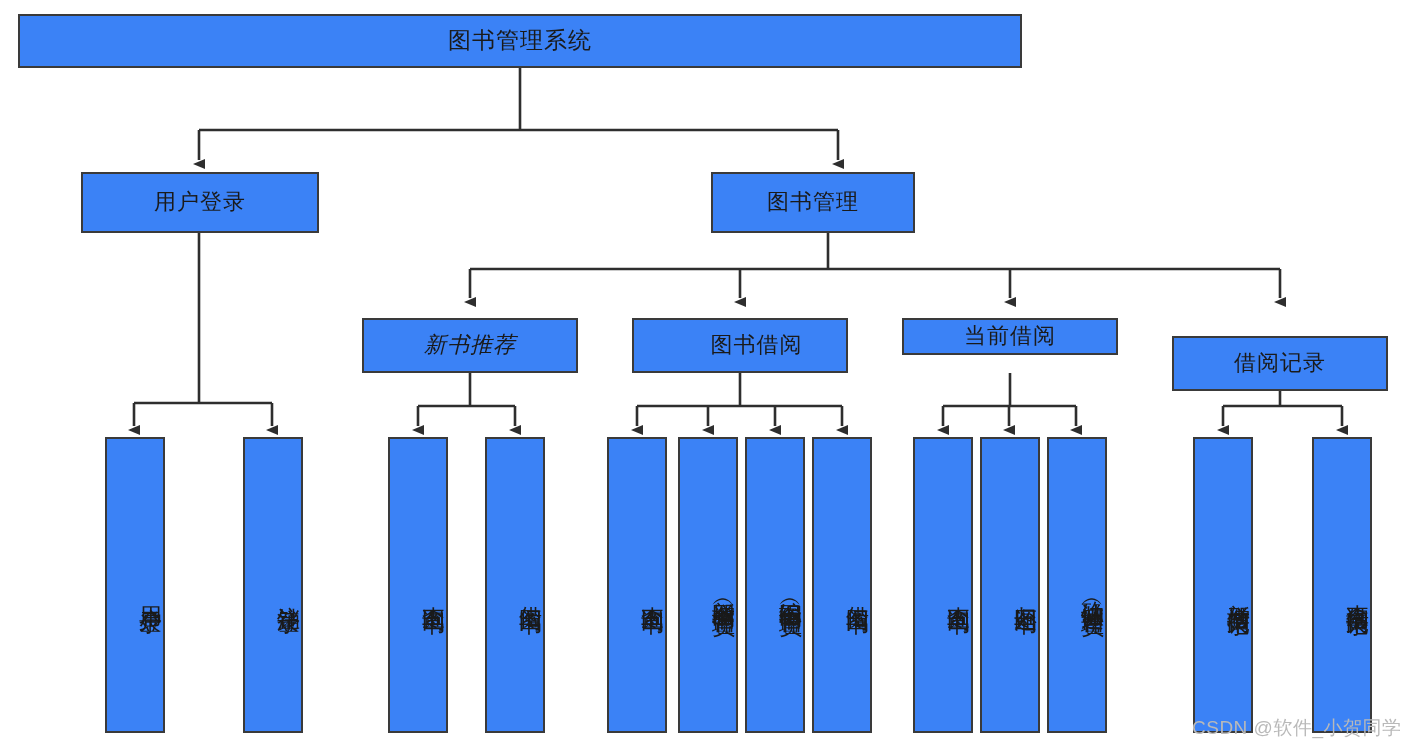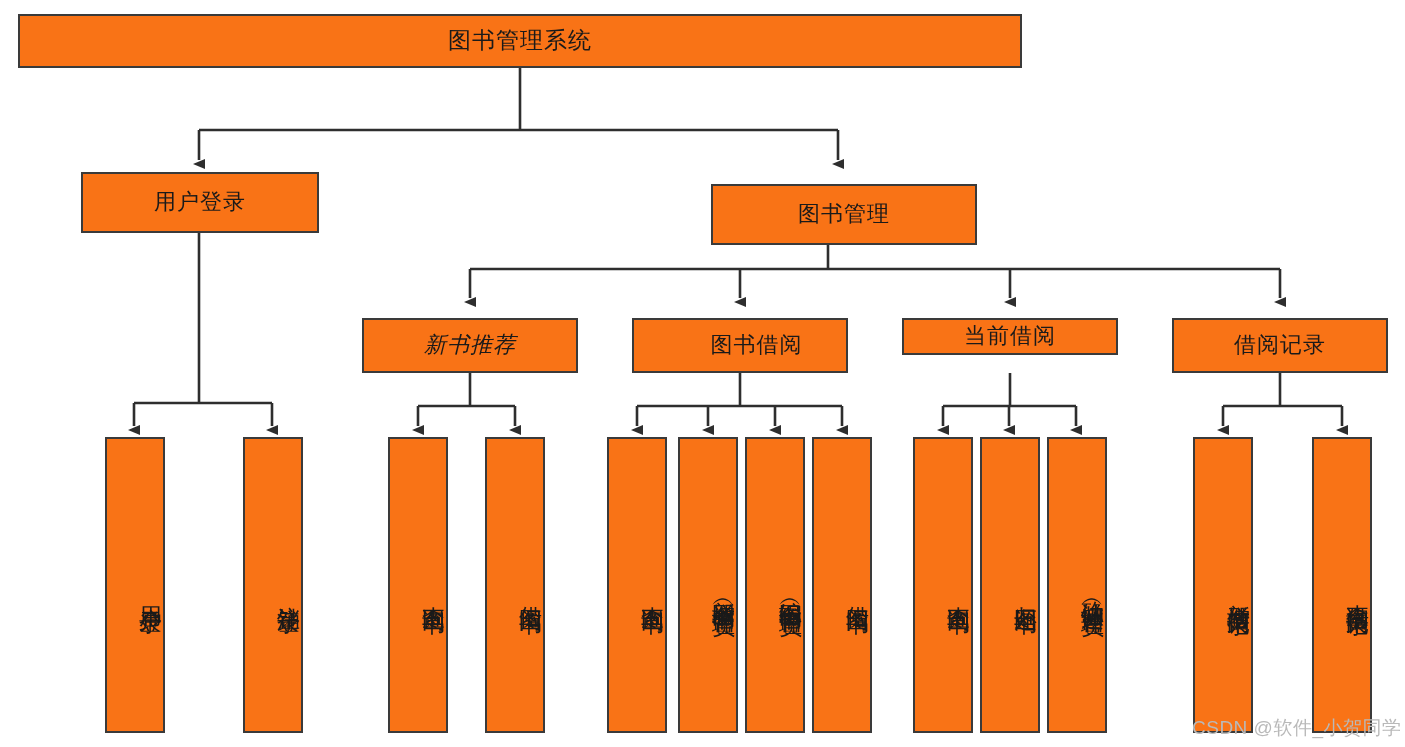--- a/index.html
+++ b/index.html
@@ -21,21 +21,21 @@
     position: absolute;
     left: 0;
     top: 0;
     width: 1405px;
     height: 747px;
     pointer-events: none;
   }
   .node {
     position: absolute;
     box-sizing: border-box;
-    background: #f97316;
+    background: #3b82f6;
     border: 2px solid #3a3a3a;
     display: flex;
     align-items: center;
     justify-content: center;
     color: #1a1a1a;
   }
   .node.horiz {
     font-size: 22px;
     letter-spacing: 1px;
     line-height: 1.2;
@@ -122,34 +122,34 @@
     </g>
   </svg>
 
   <div class="node horiz root" style="left:18px; top:14px; width:1004px; height:54px;">
     <span>图书管理系统</span>
   </div>
 
   <div class="node horiz" style="left:81px; top:172px; width:238px; height:61px;">
     <span>用户登录</span>
   </div>
-  <div class="node horiz" style="left:711px; top:184px; width:266px; height:61px;">
+  <div class="node horiz" style="left:711px; top:172px; width:204px; height:61px;">
     <span>图书管理</span>
   </div>
 
   <div class="node horiz" style="left:362px; top:318px; width:216px; height:55px;font-style:italic;">
     <span>新书推荐</span>
   </div>
   <div class="node horiz" style="left:632px; top:318px; width:216px; height:55px;padding-left:33px;">
     <span>图书借阅</span>
   </div>
   <div class="node horiz" style="left:902px; top:318px; width:216px; height:37px;">
     <span>当前借阅</span>
   </div>
-  <div class="node horiz" style="left:1172px; top:318px; width:216px; height:55px;">
+  <div class="node horiz" style="left:1172px; top:336px; width:216px; height:55px;">
     <span>借阅记录</span>
   </div>
 
   <div class="node vert" style="left:105px; top:437px; width:60px; height:296px;">
     <span class="vlabel">用户登录</span>
   </div>
   <div class="node vert" style="left:243px; top:437px; width:60px; height:296px;">
     <span class="vlabel">注销登录</span>
   </div>
 

